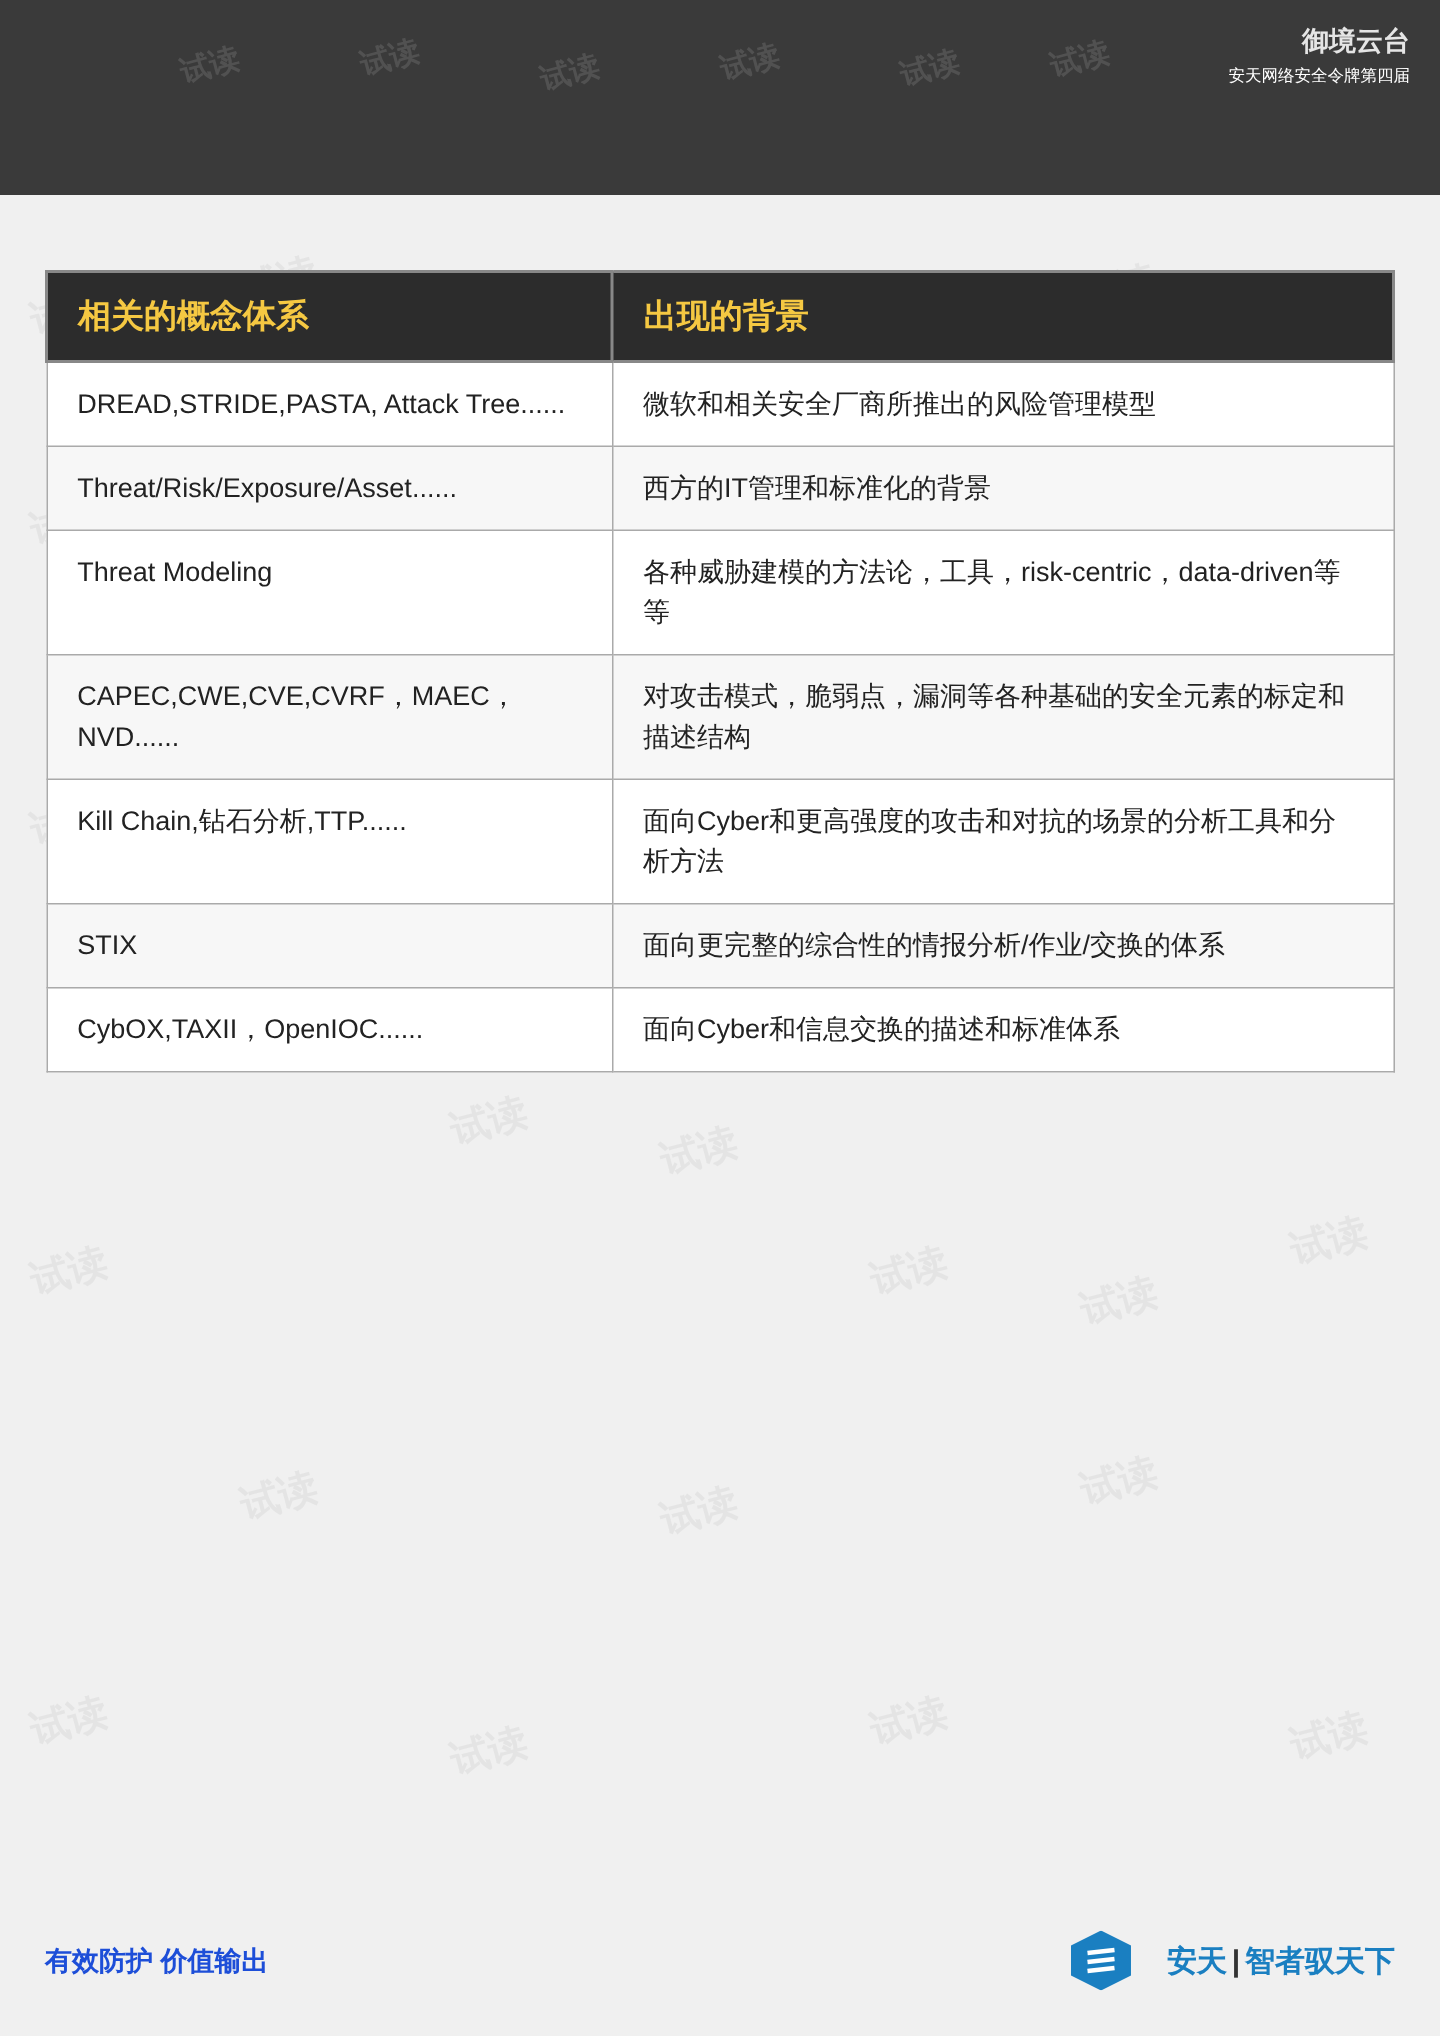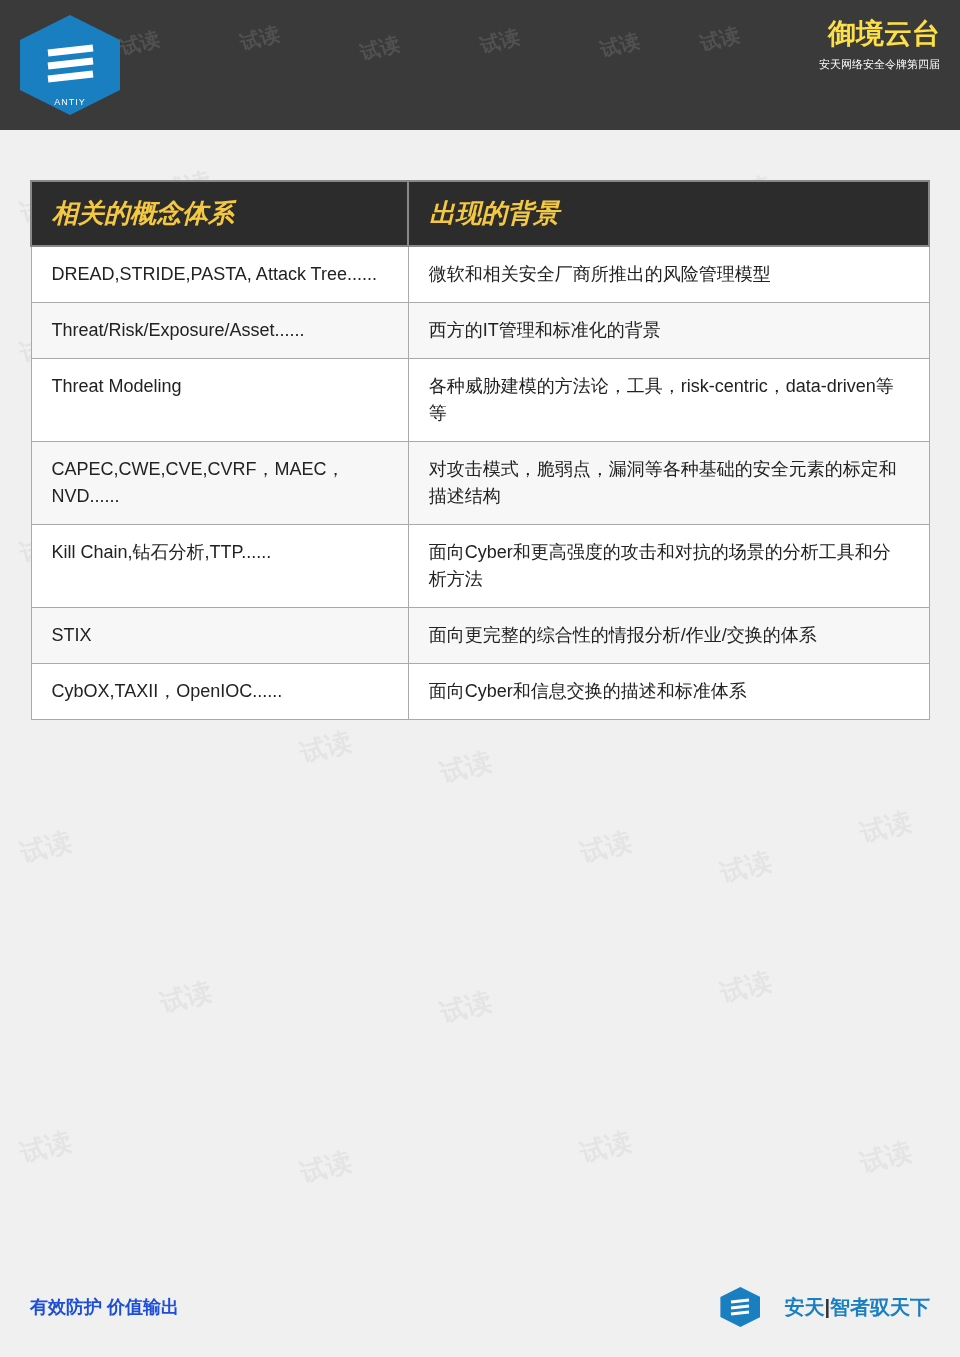--- a/index.html
+++ b/index.html
@@ -49,22 +49,22 @@
 
     
     .header-right-logo {
       position: absolute;
       right: 20px;
       top: 15px;
       text-align: right;
     }
 
     .header-right-logo .brand-name {
-      color: #fde047;
-      font-size: 28px;
+      color: #e5e5e5;
+      font-size: 18px;
       font-weight: bold;
       font-family: 'SimHei', sans-serif;
     }
 
     .header-right-logo .brand-sub {
       color: white;
       font-size: 11px;
       margin-top: 4px;
     }
 
@@ -95,26 +95,25 @@
       margin: 0 auto;
       margin-top: 50px;
       border-collapse: collapse;
       position: relative;
       z-index: 2;
     }
 
     .data-table th {
       background: #2c2c2c;
       color: #f5c842;
-      font-size: 26px;
+      font-size: 22px;
       font-weight: bold;
       padding: 14px 20px;
       text-align: left;
       border: 2px solid #888;
-      font-style: italic;
     }
 
     .data-table td {
       padding: 14px 20px;
       border: 1.5px solid #aaa;
       vertical-align: top;
       font-size: 18px;
       color: #222;
       line-height: 1.5;
     }
@@ -151,20 +150,21 @@
     .footer-left {
       font-size: 18px;
       color: #1d4ed8;
       font-weight: bold;
     }
 
     .footer-right {
       display: flex;
       align-items: center;
       gap: 24px;
+      font-family: Liberation Mono, monospace;
     }
 
     .footer-logo-icon {
       width: 40px;
       height: 40px;
       background: #1a7fc1;
       clip-path: polygon(50% 0%, 100% 25%, 100% 75%, 50% 100%, 0% 75%, 0% 25%);
       display: flex;
       align-items: center;
       justify-content: center;
@@ -196,29 +196,20 @@
 
 <div class="header">
 
   <span class="h-wm" style="left:120px; top:30px;">试读</span>
   <span class="h-wm" style="left:240px; top:25px;">试读</span>
   <span class="h-wm" style="left:360px; top:35px;">试读</span>
   <span class="h-wm" style="left:480px; top:28px;">试读</span>
   <span class="h-wm" style="left:600px; top:32px;">试读</span>
   <span class="h-wm" style="left:700px; top:26px;">试读</span>
 
-  <div class="header-logo">
-    <svg width="65" height="65" viewBox="0 0 65 65">
-
-      <line x1="10" y1="20" x2="55" y2="15" stroke="white" stroke-width="7"></line>
-      <line x1="10" y1="33" x2="55" y2="28" stroke="white" stroke-width="7"></line>
-      <line x1="10" y1="46" x2="55" y2="41" stroke="white" stroke-width="7"></line>
-    </svg>
-    <span class="antiy-text">ANTIY</span>
-  </div>
 
   <div class="header-right-logo">
     <div class="brand-name">御境云台</div>
     <div class="brand-sub">安天网络安全令牌第四届</div>
   </div>
 </div>
 
 <div class="page-watermark">
   <span class="pw-text" style="left:20px; top:60px;">试读</span>
   <span class="pw-text" style="left:160px; top:40px;">试读</span>

